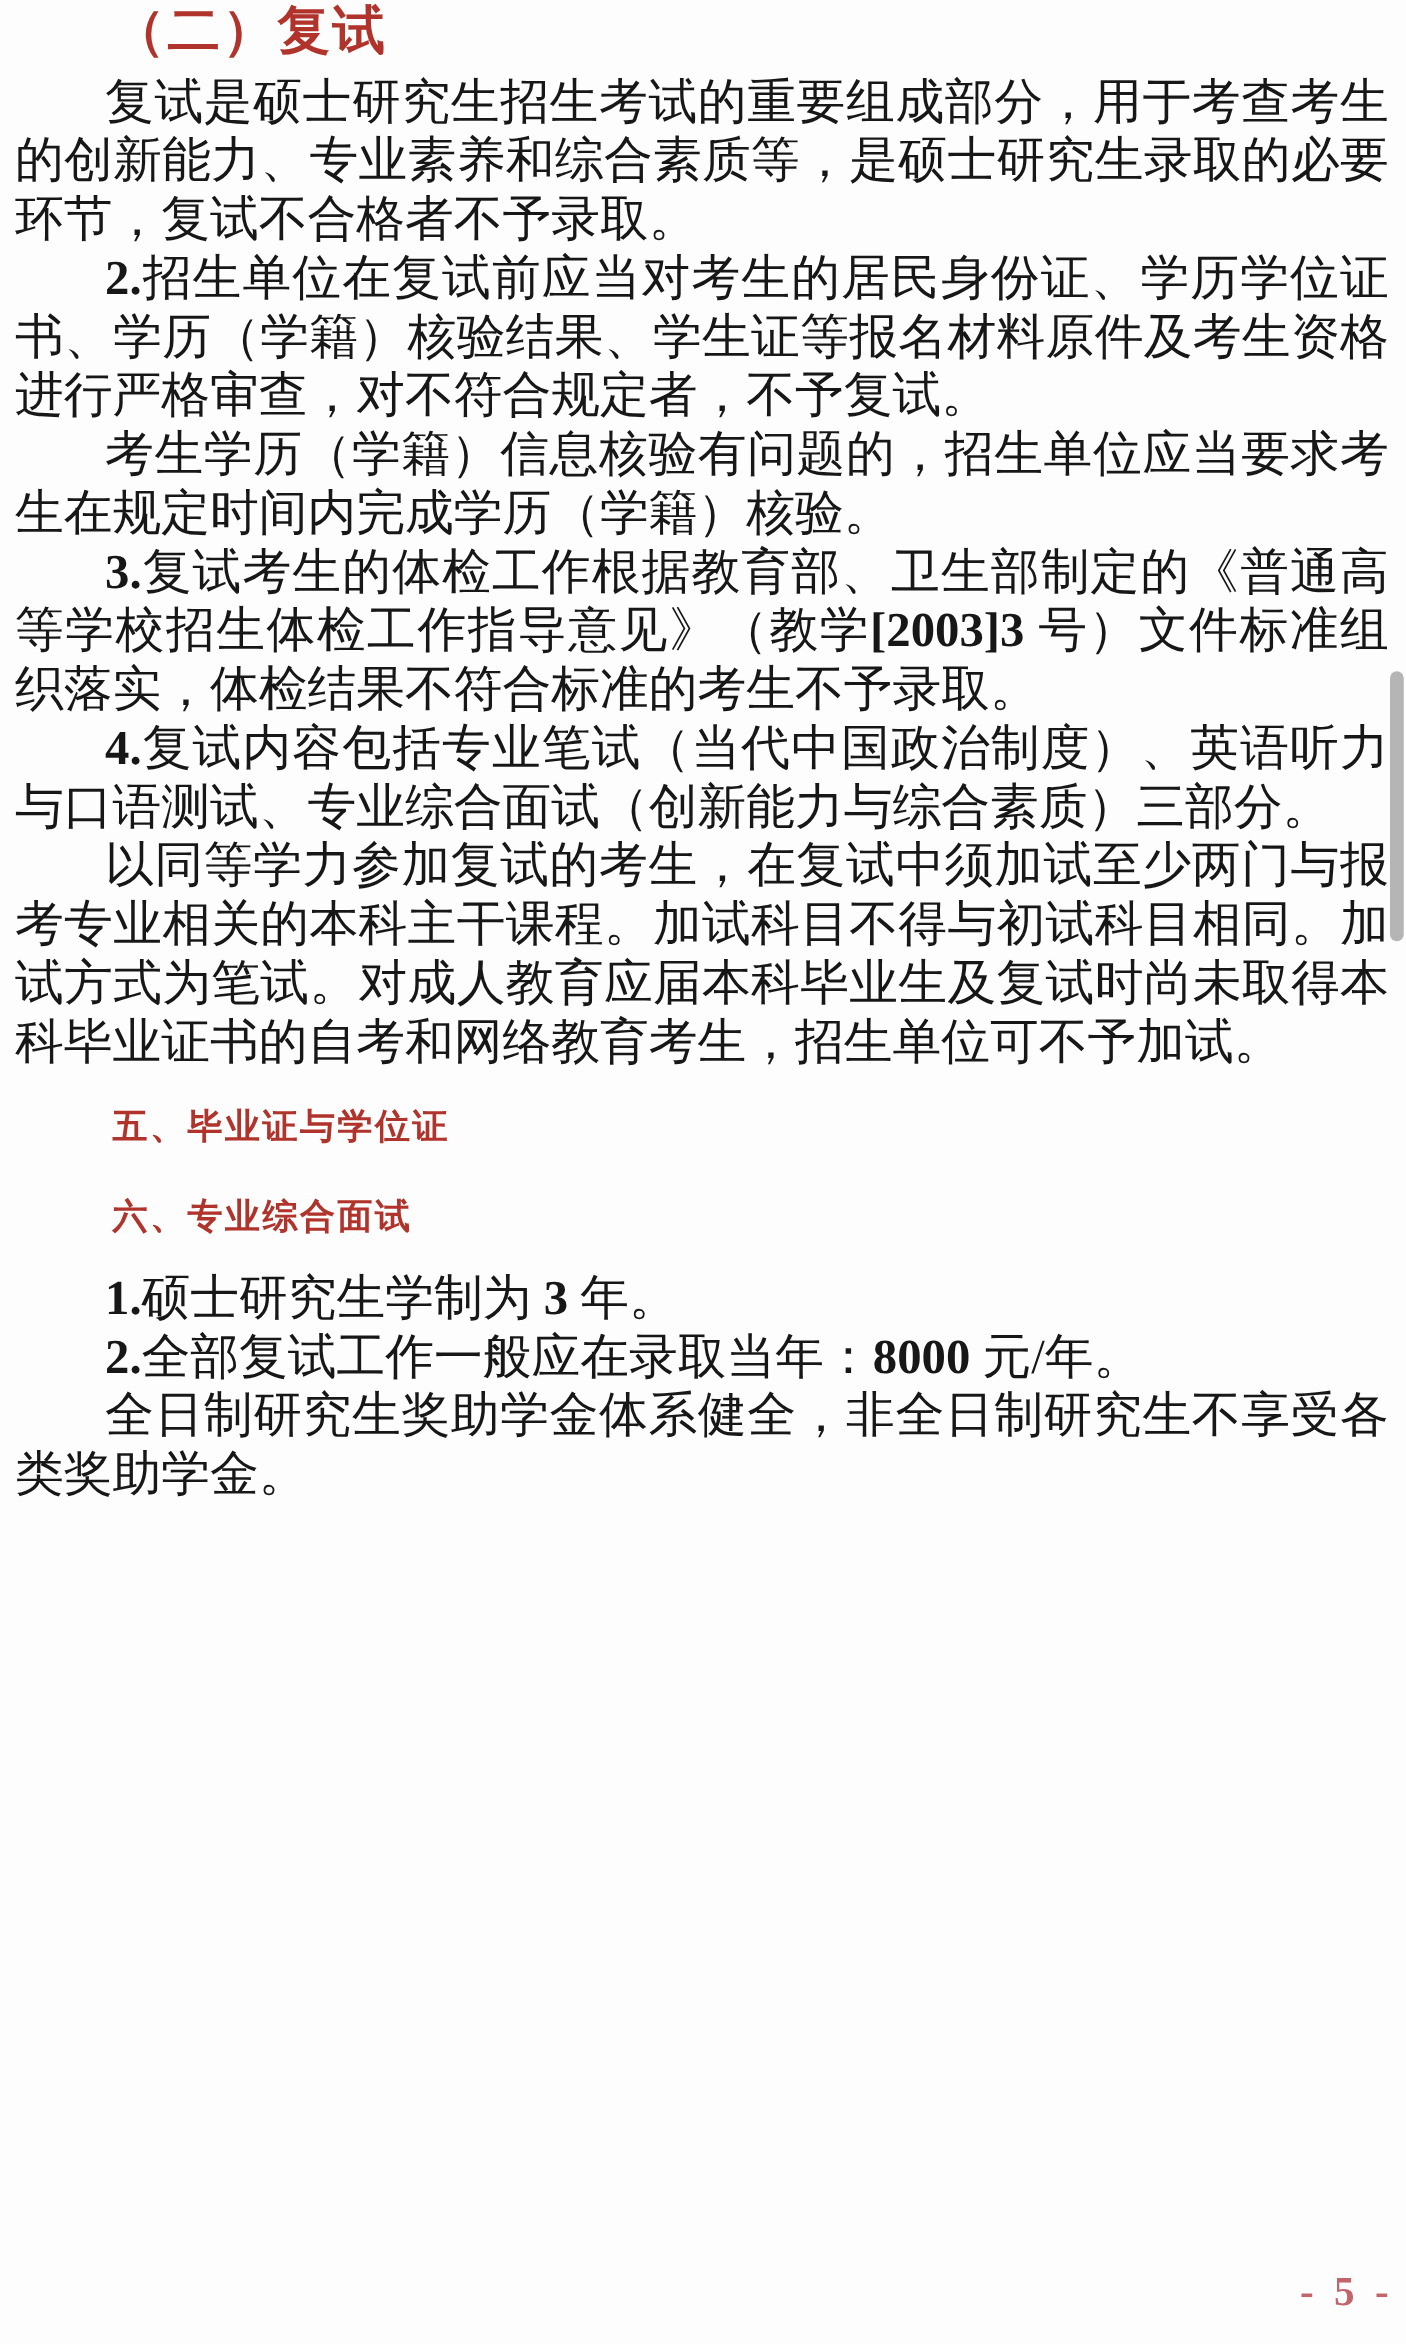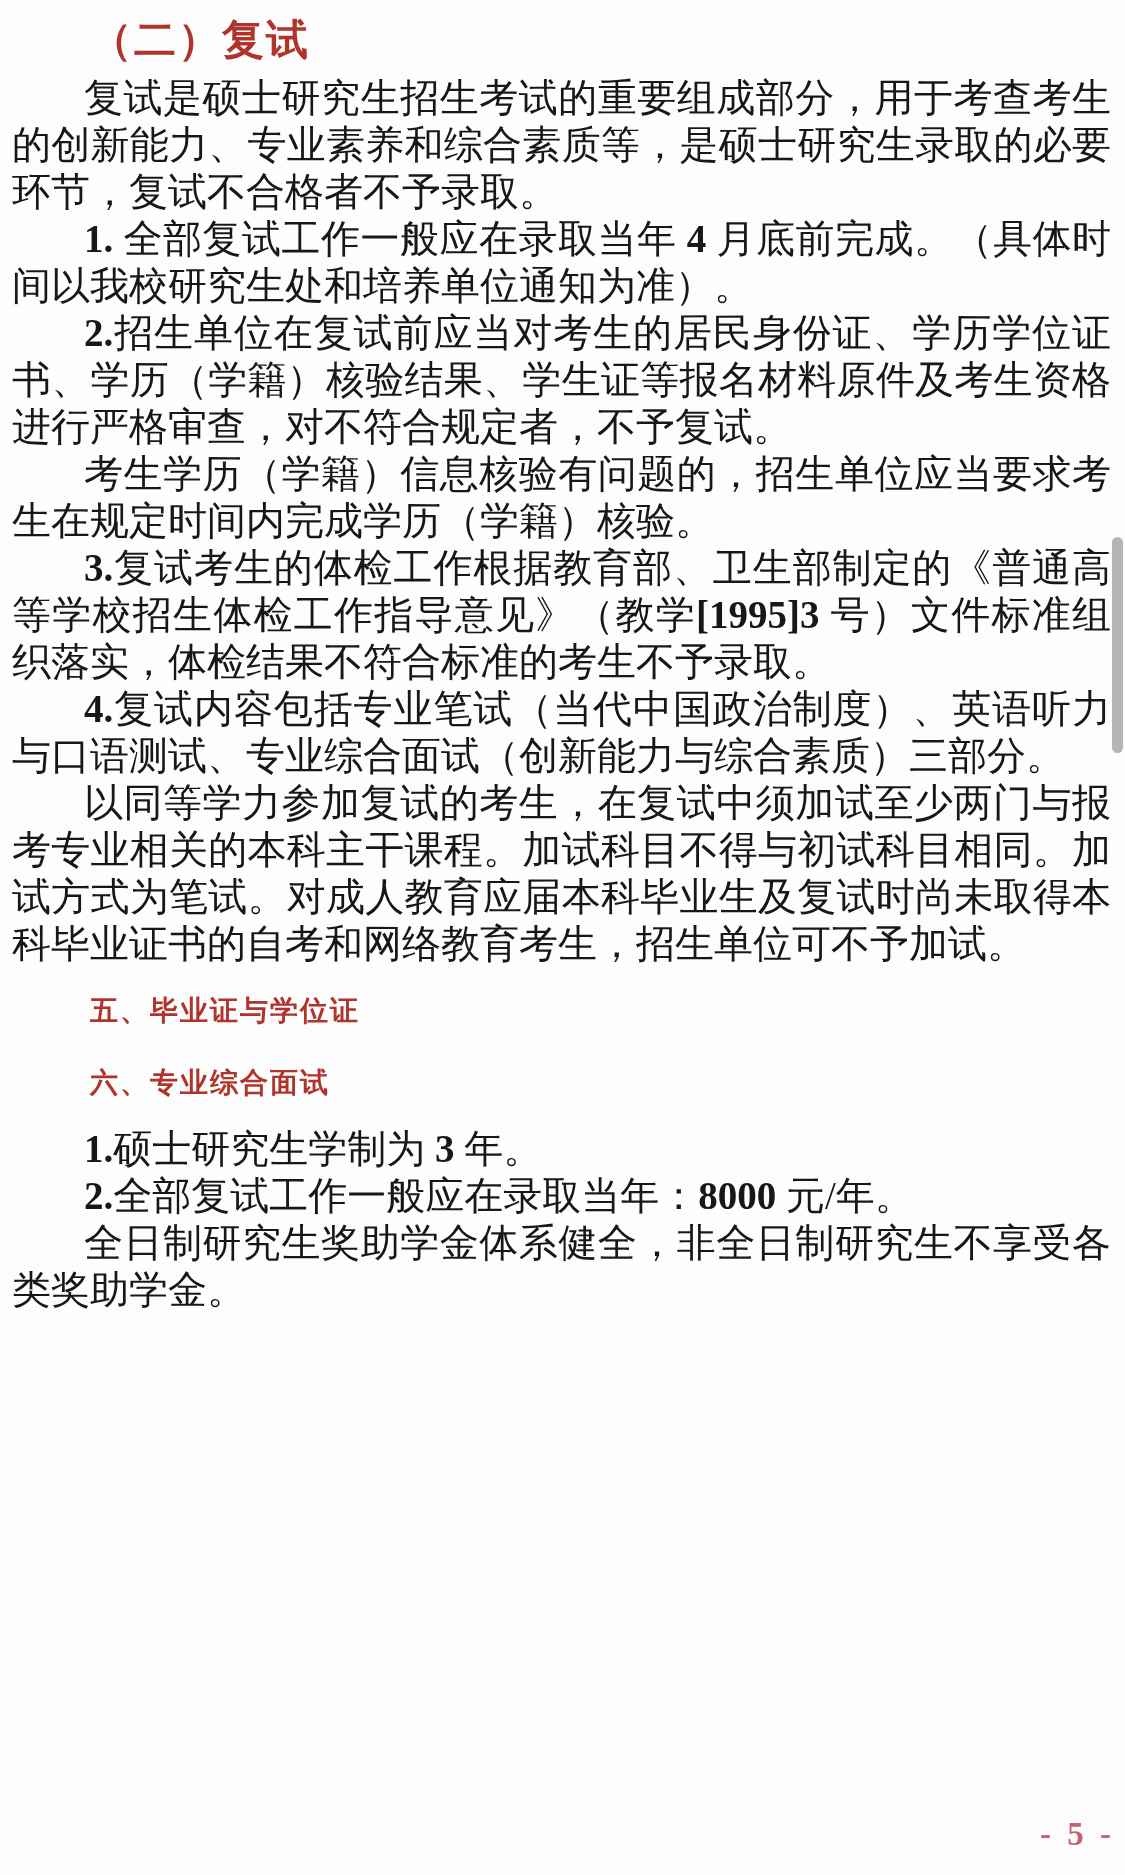--- a/index.html
+++ b/index.html
@@ -13,21 +13,21 @@
   html,body{width:1125px;height:1875px;overflow:hidden;}
   body{
     background:var(--bg);
     font-family:"Liberation Serif","DejaVu Serif",serif;
     color:var(--text);
     position:relative;
   }
   .doc{
     width:1125px;
     height:1875px;
-    padding:16px 14px 0 12px;
+    padding:0 14px 0 12px;
     position:relative;
   }
   .subheading{
     font-family:"Liberation Sans","DejaVu Sans",sans-serif;
     font-weight:bold;
     color:var(--accent);
     font-size:42px;
     line-height:48px;
     padding-left:78px;
     margin:0 0 10px 0;
@@ -74,24 +74,23 @@
     border-radius:6px;
   }
 </style>
 </head>
 <body>
 
 <main class="doc">
   <div>
       <h2 class="subheading">（二）复试</h2>
       <p class="para"><span>复试是硕士研究生招生考试的重要组成部分，用于考查考生的创新能力、专业素养和综合素质等，是硕士研究生录取的必要环节，复试不合格者不予录取。</span></p>
-      <p class="para"><b>1. </b><span>全部复试工作一般应在录取当年 </span><b>4</b><span> 月底前完成。（具体时间以我校研究生处和培养单位通知为准）。</span></p>
       <p class="para"><b>2.</b><span>招生单位在复试前应当对考生的居民身份证、学历学位证书、学历（学籍）核验结果、学生证等报名材料原件及考生资格进行严格审查，对不符合规定者，不予复试。</span></p>
       <p class="para"><span>考生学历（学籍）信息核验有问题的，招生单位应当要求考生在规定时间内完成学历（学籍）核验。</span></p>
-      <p class="para"><b>3.</b><span>复试考生的体检工作根据教育部、卫生部制定的《普通高等学校招生体检工作指导意见》（教学</span><b>[1995]3</b><span> 号）文件标准组织落实，体检结果不符合标准的考生不予录取。</span></p>
+      <p class="para"><b>3.</b><span>复试考生的体检工作根据教育部、卫生部制定的《普通高等学校招生体检工作指导意见》（教学</span><b>[2003]3</b><span> 号）文件标准组织落实，体检结果不符合标准的考生不予录取。</span></p>
       <p class="para"><b>4.</b><span>复试内容包括专业笔试（当代中国政治制度）、英语听力与口语测试、专业综合面试（创新能力与综合素质）三部分。</span></p>
       <p class="para"><span>以同等学力参加复试的考生，在复试中须加试至少两门与报考专业相关的本科主干课程。加试科目不得与初试科目相同。加试方式为笔试。对成人教育应届本科毕业生及复试时尚未取得本科毕业证书的自考和网络教育考生，招生单位可不予加试。</span></p>
       <h2 class="heading">五、毕业证与学位证</h2>
       <h2 class="heading">六、专业综合面试</h2>
       <p class="para"><b>1.</b><span>硕士研究生学制为 </span><b>3</b><span> 年。</span></p>
       <p class="para"><b>2.</b><span>全部复试工作一般应在录取当年：</span><b>8000</b><span> 元/年。</span></p>
       <p class="para"><span>全日制研究生奖助学金体系健全，非全日制研究生不享受各类奖助学金。</span></p>
     </div>
 
   <div class="footer">

